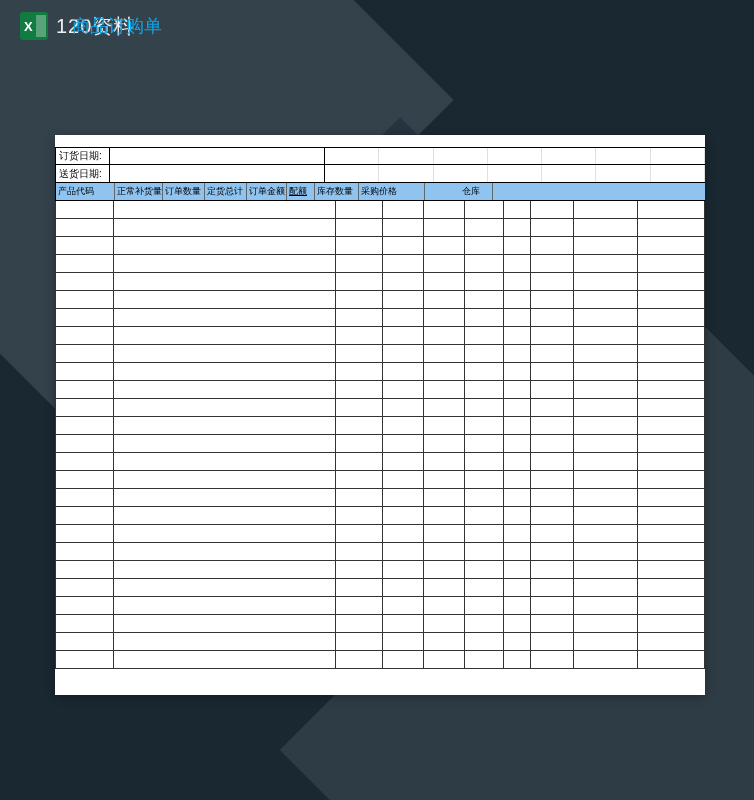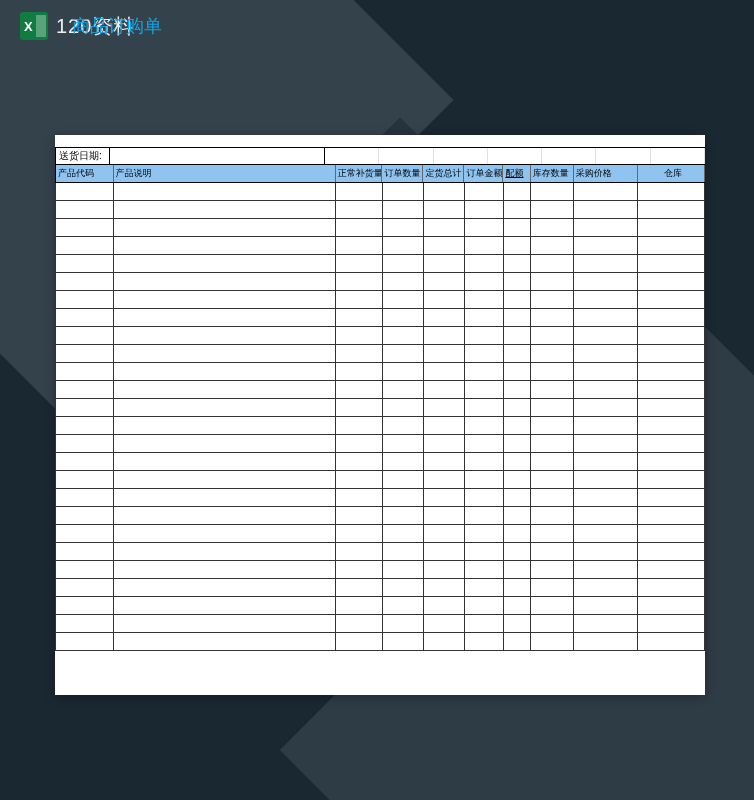--- a/index.html
+++ b/index.html
@@ -155,21 +155,21 @@
 }
 .col-code { width: 60px; border-left: 1px solid #000; }
 .col-desc { width: 228px; }
 .col-qty1 { width: 48px; }
 .col-qty2 { width: 42px; text-align: center; }
 .col-qty3 { width: 42px; }
 .col-amt { width: 40px; }
 .col-alloc { width: 28px; text-decoration: underline; }
 .col-stock { width: 44px; }
 .col-price { width: 66px; }
-.col-wh { width: 68px; border-right: 1px solid #000; justify-content: flex-end; padding-right: 22px; }
+.col-wh { width: 68px; border-right: 1px solid #000; justify-content: flex-end; padding-right: 12px; }
 .data-row {
   display: flex;
   height: 18px;
   border-bottom: 1px solid #333;
 }
 .data-row > div {
   border-right: 1px solid #333;
   height: 100%;
 }
 .data-row > div:first-child { border-left: 1px solid #333; }
@@ -186,39 +186,51 @@
 
 <div class="watermark">
   <div class="excel-icon"></div>
   <span class="watermark-text">120资料</span>
 </div>
 
 <div class="doc-title">商品订购单</div>
 
 <div class="sheet">
 
+  <div class="info-row">
+    <div class="info-label">订货日期:</div>
+    <div class="info-value"></div>
+    <div class="grid-right">
+      <div class="grid-cell"></div>
+        <div class="grid-cell"></div>
+        <div class="grid-cell"></div>
+        <div class="grid-cell"></div>
+        <div class="grid-cell"></div>
+        <div class="grid-cell"></div>
+        <div class="grid-cell"></div>
+    </div>
+  </div>
 
   <div class="info-row">
     <div class="info-label">送货日期:</div>
     <div class="info-value"></div>
     <div class="grid-right">
       <div class="grid-cell"></div>
         <div class="grid-cell"></div>
         <div class="grid-cell"></div>
         <div class="grid-cell"></div>
         <div class="grid-cell"></div>
         <div class="grid-cell"></div>
         <div class="grid-cell"></div>
     </div>
   </div>
 
 
   <div class="header-row">
     <div class="col-code">产品代码</div>
-    <div class="col-desc">产品说明</div>
     <div class="col-qty1">正常补货量</div>
     <div class="col-qty2">订单数量</div>
     <div class="col-qty3">定货总计</div>
     <div class="col-amt">订单金额</div>
     <div class="col-alloc">配额</div>
     <div class="col-stock">库存数量</div>
     <div class="col-price">采购价格</div>
     <div class="col-wh">仓库</div>
   </div>
 

